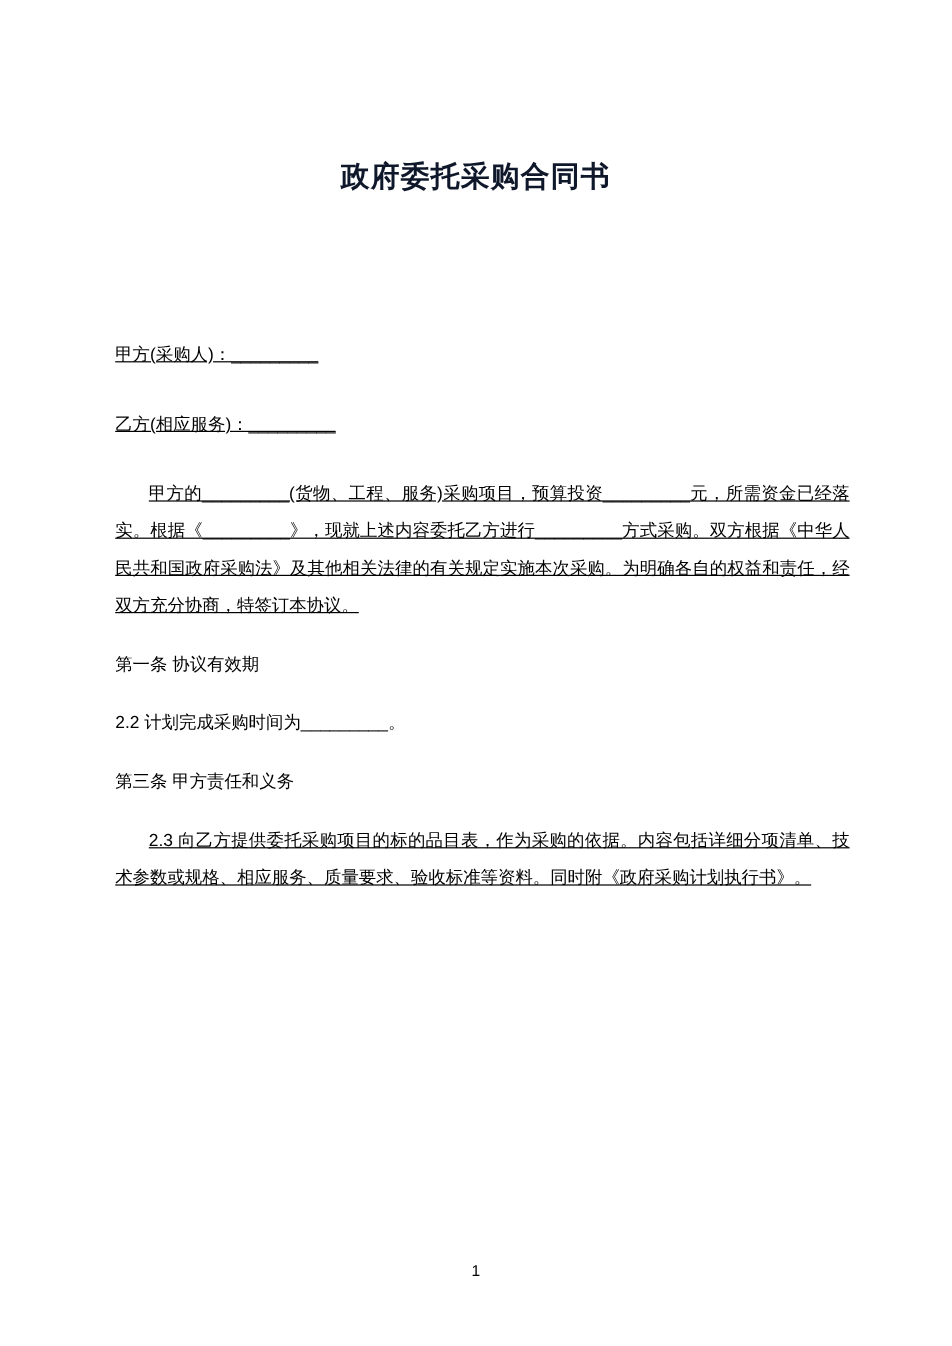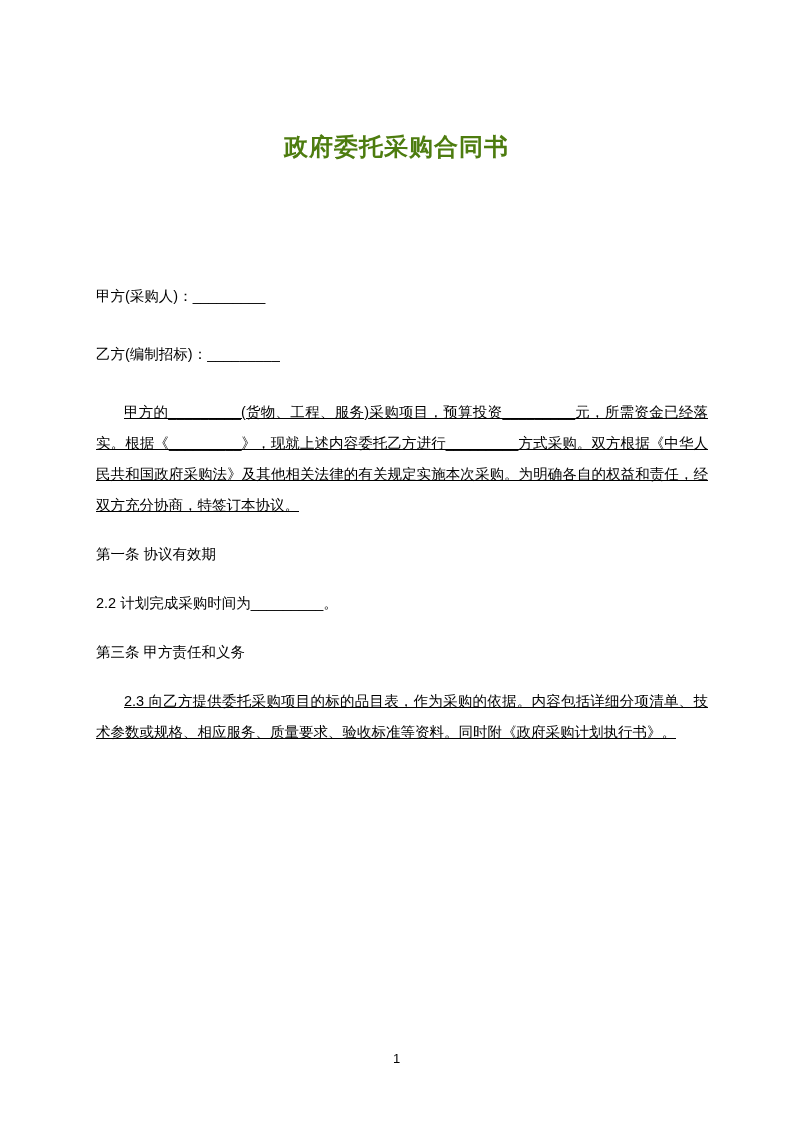--- a/index.html
+++ b/index.html
@@ -22,62 +22,63 @@
   }
   .doc-title {
     position: absolute;
     top: 131px;
     left: 0;
     width: 793px;
     text-align: center;
     font-size: 24px;
     font-weight: bold;
     letter-spacing: 1px;
-    color: #4d7c0f;
+    color: #0f172a;
   }
   .content {
     position: absolute;
     top: 281px;
     left: 96px;
     width: 612px;
   }
   .para {
     font-size: 14.5px;
     line-height: 31px;
     margin: 0 0 18px 0;
     text-align: justify;
     color: #000;
   }
   .para.indent {
     text-indent: 28px;
     text-decoration: underline;
   }
   .para.gap-big {
     margin-bottom: 27px;
+    text-decoration: underline;
   }
   .page-number {
     position: absolute;
     top: 1051px;
     left: 0;
     width: 793px;
     text-align: center;
     font-size: 13px;
     color: #000;
   }
 </style>
 </head>
 <body>
 
 <div class="page">
 
   <div class="doc-title">政府委托采购合同书</div>
 
   <div class="content">
     <p class="para gap-big">甲方(采购人)：_________</p>
-    <p class="para gap-big">乙方(编制招标)：_________</p>
+    <p class="para gap-big">乙方(相应服务)：_________</p>
     <p class="para indent">甲方的_________(货物、工程、服务)采购项目，预算投资_________元，所需资金已经落实。根据《_________》，现就上述内容委托乙方进行_________方式采购。双方根据《中华人民共和国政府采购法》及其他相关法律的有关规定实施本次采购。为明确各自的权益和责任，经双方充分协商，特签订本协议。</p>
     <p class="para">第一条  协议有效期</p>
     <p class="para">2.2 计划完成采购时间为_________。</p>
     <p class="para">第三条  甲方责任和义务</p>
     <p class="para indent">2.3 向乙方提供委托采购项目的标的品目表，作为采购的依据。内容包括详细分项清单、技术参数或规格、相应服务、质量要求、验收标准等资料。同时附《政府采购计划执行书》。</p>
   </div>
 
   <div class="page-number">1</div>
 
 </div>

